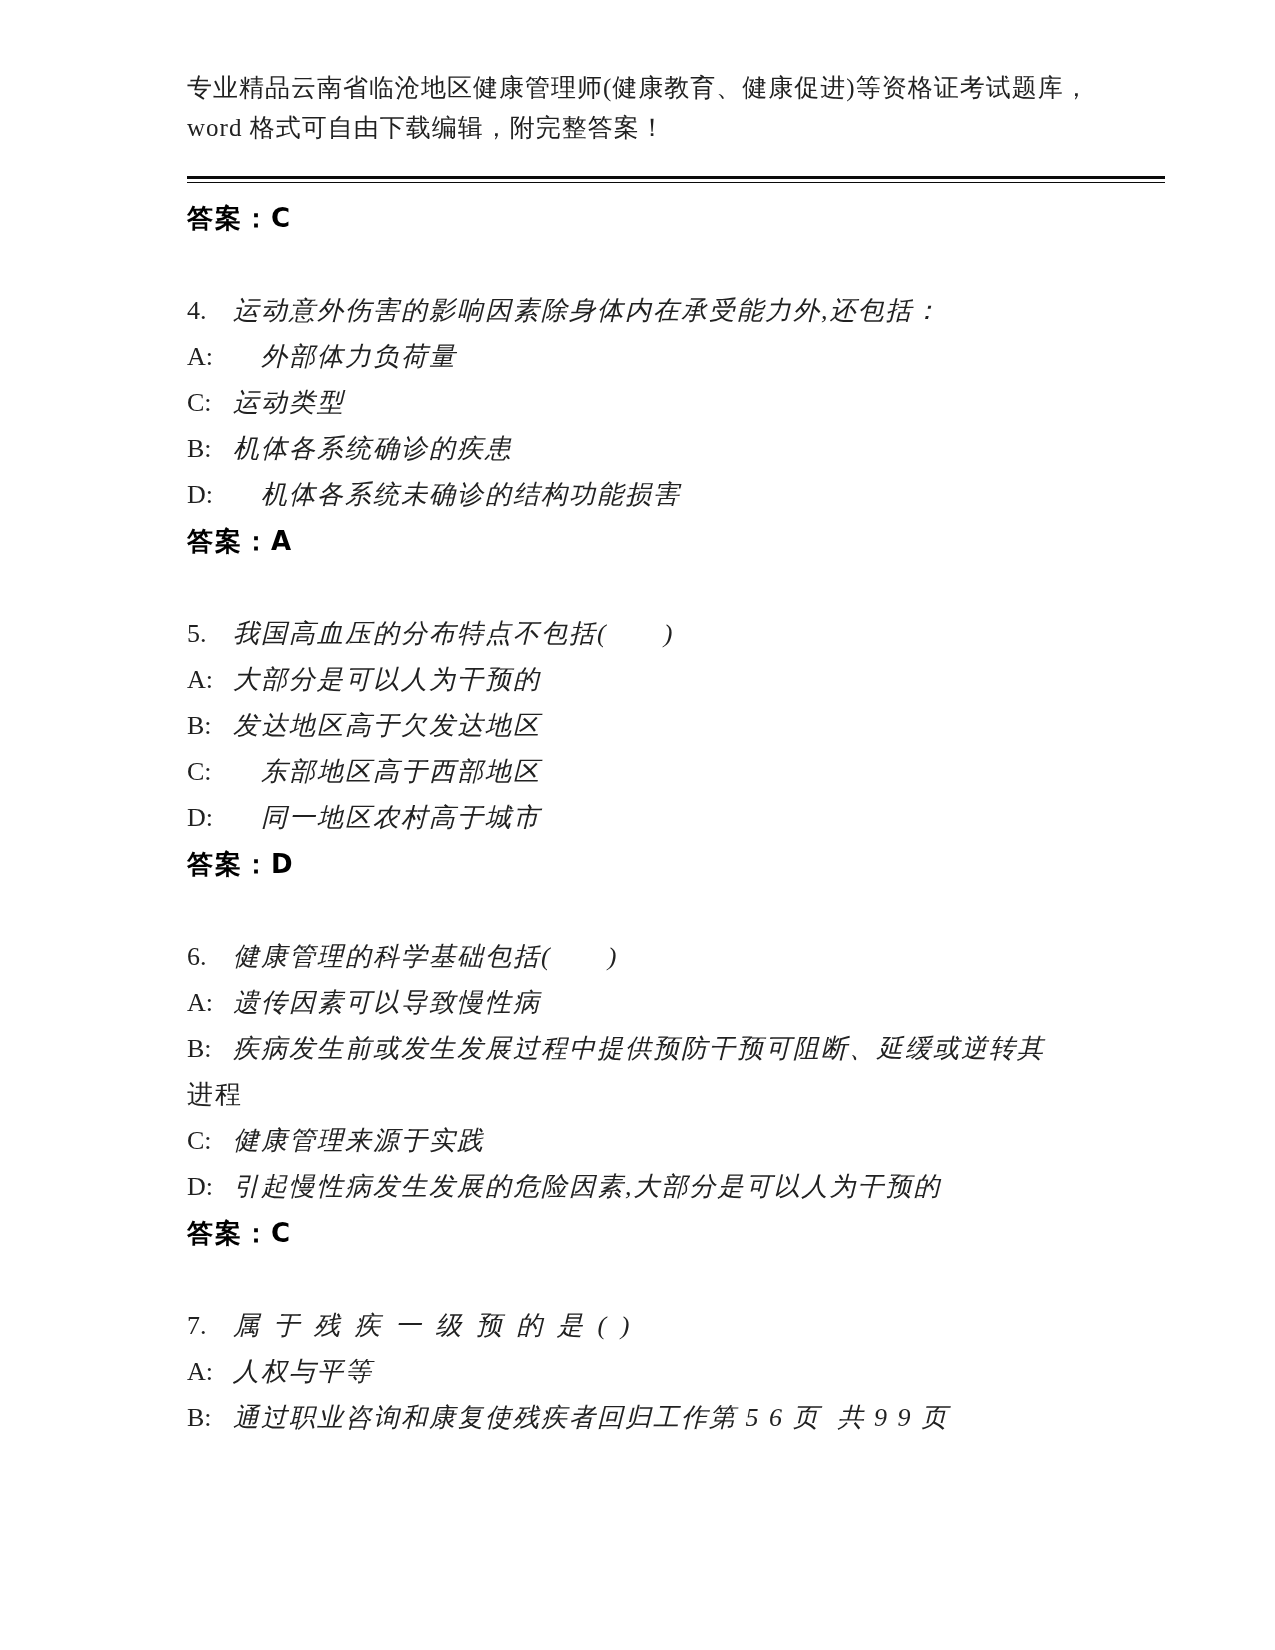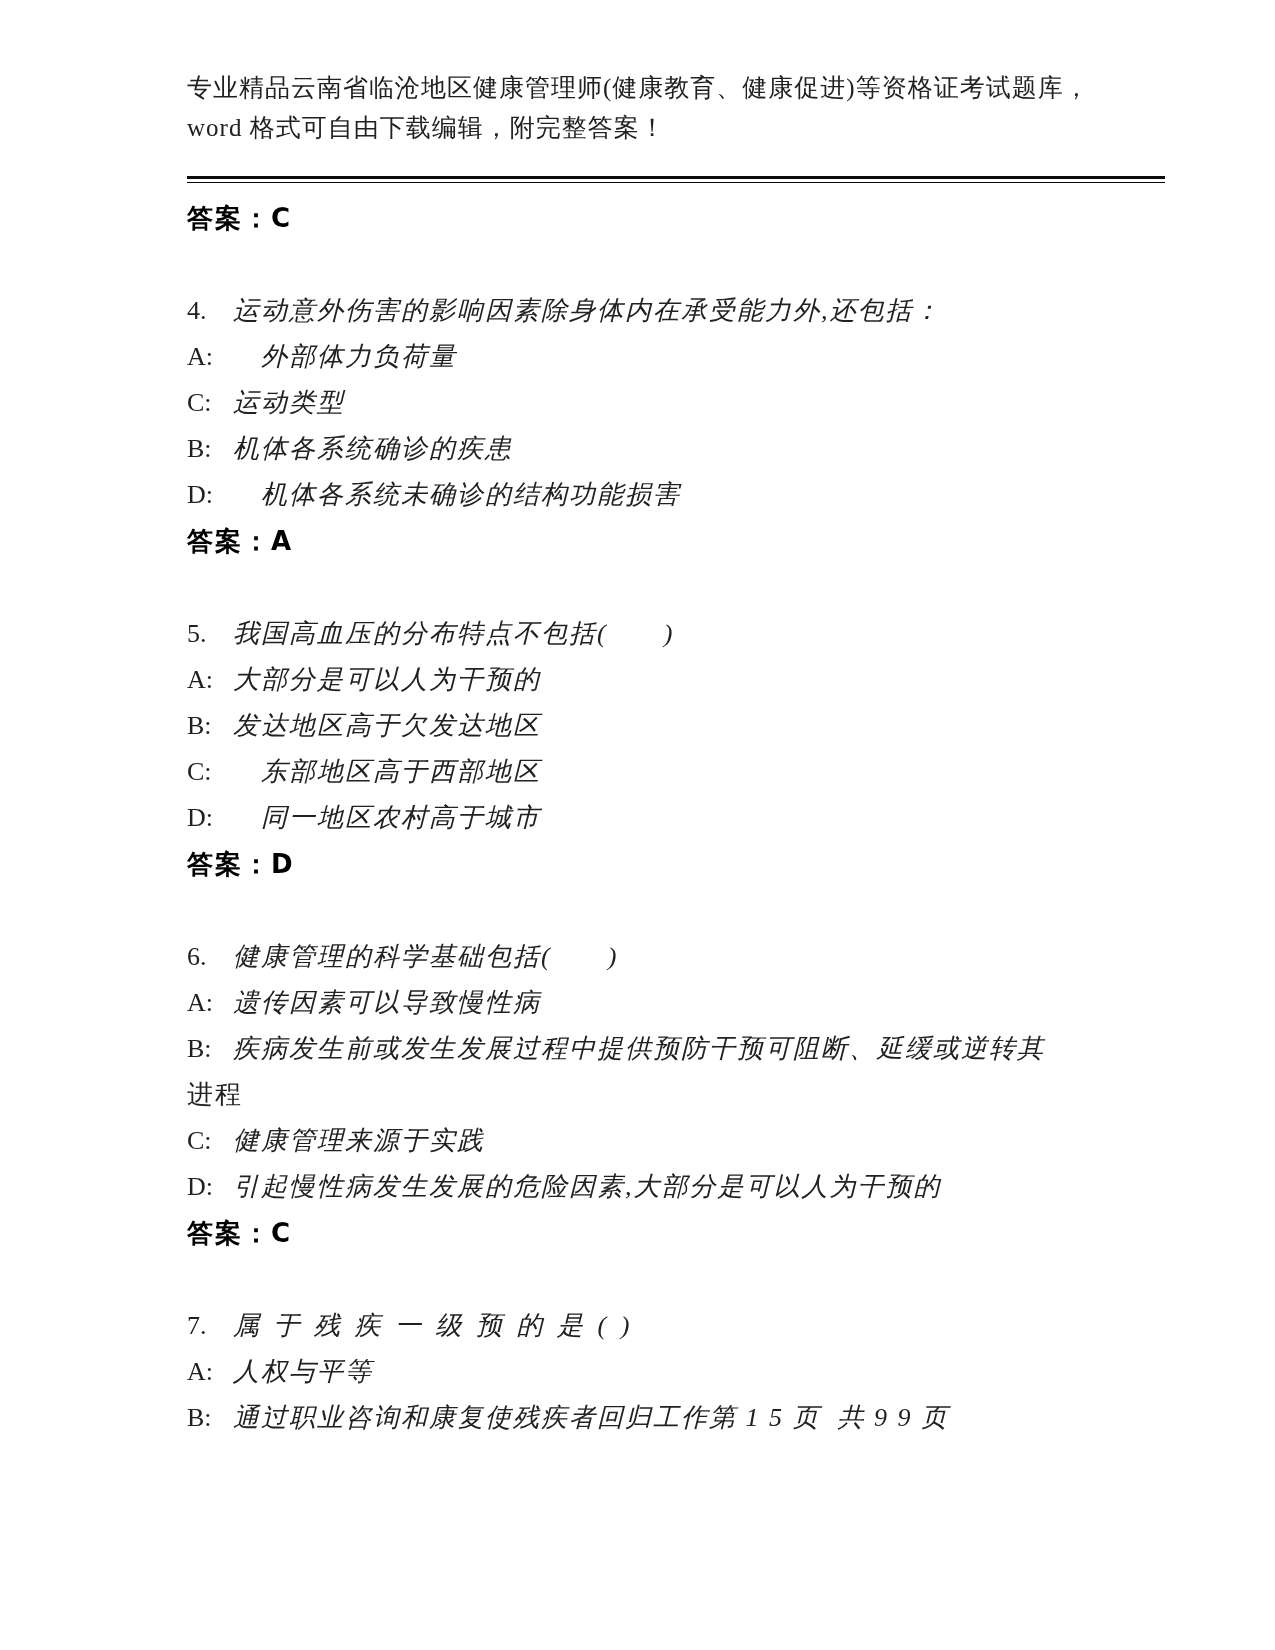--- a/index.html
+++ b/index.html
@@ -110,17 +110,17 @@
       <p><span class="opt-label">B:</span><span class="opt-text">疾病发生前或发生发展过程中提供预防干预可阻断、延缓或逆转其</span></p>
       <p><span class="wrap-cont">进程</span></p>
       <p><span class="opt-label">C:</span><span class="opt-text">健康管理来源于实践</span></p>
       <p><span class="opt-label">D:</span><span class="opt-text">引起慢性病发生发展的危险因素,大部分是可以人为干预的</span></p>
       <p class="answer"><span class="ans-label">答案：</span><span class="ans-value">C</span></p>
 
       <div class="blank"></div>
 
       <p><span class="q-num">7.</span><span class="q-text spread">属 于 残 疾 一 级 预 的 是 ( )</span></p>
       <p><span class="opt-label">A:</span><span class="opt-text">人权与平等</span></p>
-      <p><span class="opt-label">B:</span><span class="opt-text">通过职业咨询和康复使残疾者回归工作第 1 5 页  共 9 9 页</span></p>
+      <p><span class="opt-label">B:</span><span class="opt-text">通过职业咨询和康复使残疾者回归工作第 5 6 页  共 9 9 页</span></p>
 
     </div>
   </div>
 </div>
 
 </body></html>

